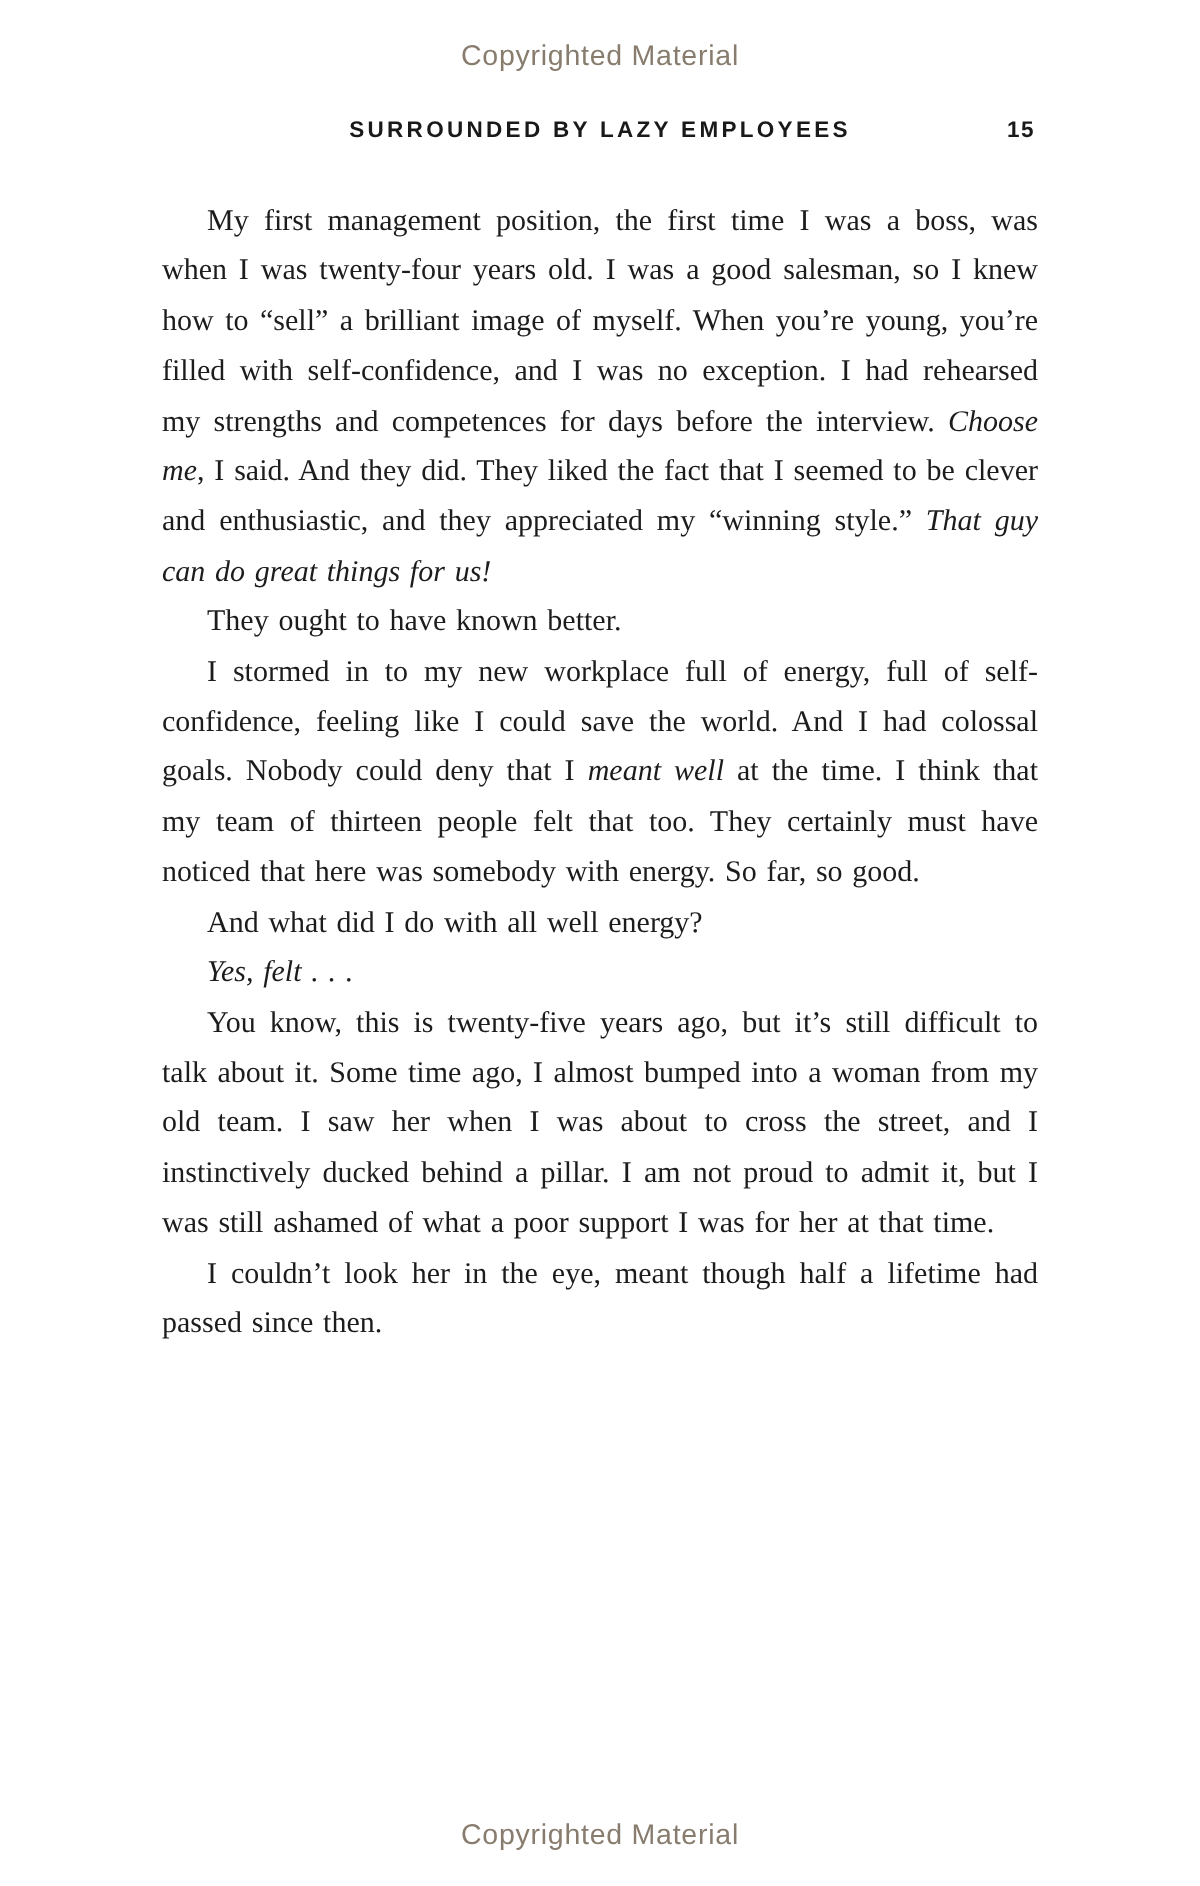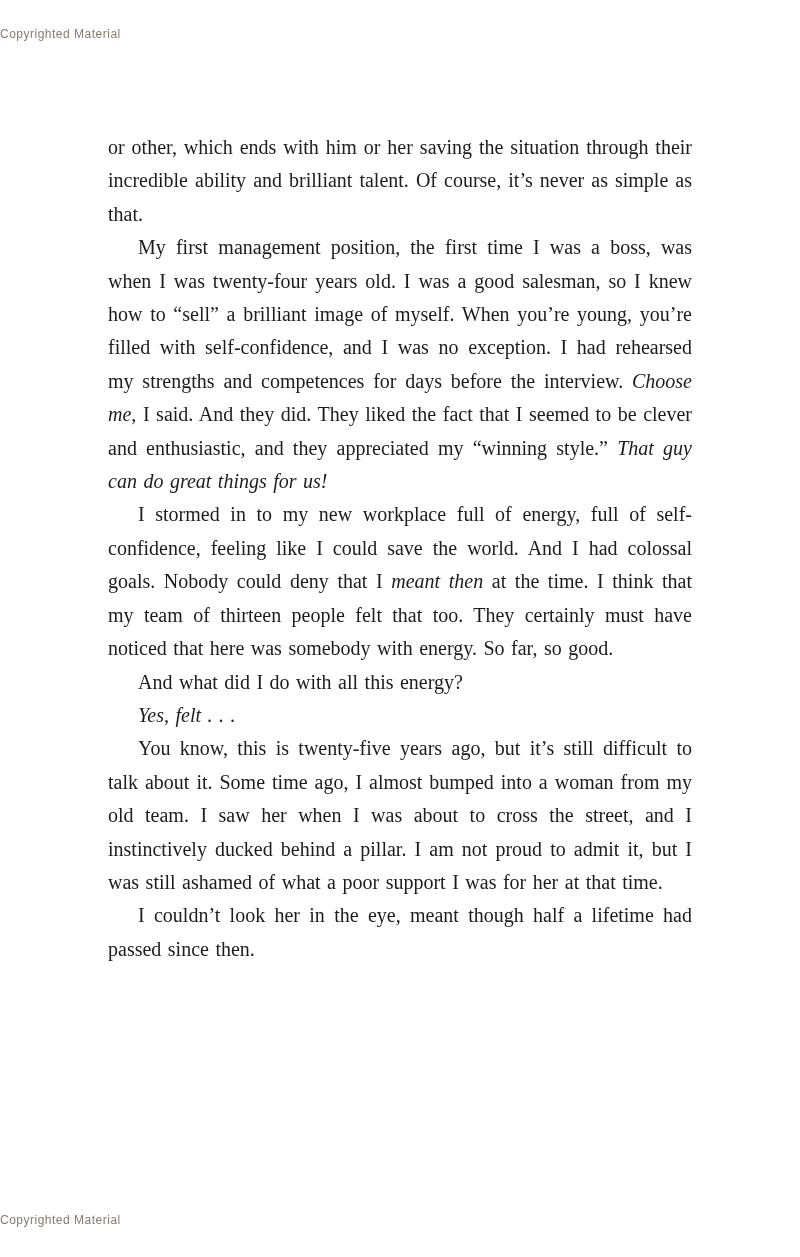--- a/index.html
+++ b/index.html
@@ -12,22 +12,23 @@
     width: 800px;
     height: 1257px;
     background: #ffffff;
     overflow: hidden;
     font-family: "Liberation Serif", serif;
   }
   .notice {
     position: absolute;
     left: 0;
     width: 100%;
+    text-align: center;
     font-family: "Liberation Sans", sans-serif;
-    font-size: 12px;
+    font-size: 19px;
     letter-spacing: 0.5px;
     color: #877c6d;
   }
   .notice-top { top: 27px; }
   .notice-bottom { top: 1213px; }
 
   .running-header {
     position: absolute;
     top: 78px;
     left: 108px;
@@ -65,26 +66,30 @@
   .para.indent { text-indent: 30px; }
   .para em { font-style: italic; }
 </style>
 </head>
 <body>
 
 <div class="page">
 
   <div class="notice notice-top">Copyrighted Material</div>
 
+  <header class="running-header">
+    <span class="running-title">SURROUNDED BY LAZY EMPLOYEES</span>
+    <span class="page-number">15</span>
+  </header>
 
   <main class="body-text">
-      <p class="para"><span>or other, which ends with him or her saving the situation through their incredible ability and brilliant talent. Of course, it’s never as simple as that.</span></p>
       <p class="para indent"><span>My first management position, the first time I was a boss, was when I was twenty-four years old. I was a good salesman, so I knew how to “sell” a brilliant image of myself. When you’re young, you’re filled with self-confidence, and I was no exception. I had rehearsed my strengths and competences for days before the interview. </span><em>Choose me</em><span>, I said. And they did. They liked the fact that I seemed to be clever and enthusiastic, and they appreciated my “winning style.” </span><em>That guy can do great things for us!</em></p>
-      <p class="para indent"><span>I stormed in to my new workplace full of energy, full of self-confidence, feeling like I could save the world. And I had colossal goals. Nobody could deny that I </span><em>meant then</em><span> at the time. I think that my team of thirteen people felt that too. They certainly must have noticed that here was somebody with energy. So far, so good.</span></p>
-      <p class="para indent"><span>And what did I do with all this energy?</span></p>
+      <p class="para indent"><span>They ought to have known better.</span></p>
+      <p class="para indent"><span>I stormed in to my new workplace full of energy, full of self-confidence, feeling like I could save the world. And I had colossal goals. Nobody could deny that I </span><em>meant well</em><span> at the time. I think that my team of thirteen people felt that too. They certainly must have noticed that here was somebody with energy. So far, so good.</span></p>
+      <p class="para indent"><span>And what did I do with all well energy?</span></p>
       <p class="para indent"><em>Yes, felt . . .</em></p>
       <p class="para indent"><span>You know, this is twenty-five years ago, but it’s still difficult to talk about it. Some time ago, I almost bumped into a woman from my old team. I saw her when I was about to cross the street, and I instinctively ducked behind a pillar. I am not proud to admit it, but I was still ashamed of what a poor support I was for her at that time.</span></p>
       <p class="para indent"><span>I couldn’t look her in the eye, meant though half a lifetime had passed since then.</span></p>
     </main>
 
   <div class="notice notice-bottom">Copyrighted Material</div>
 
 </div>
 
 </body></html>

